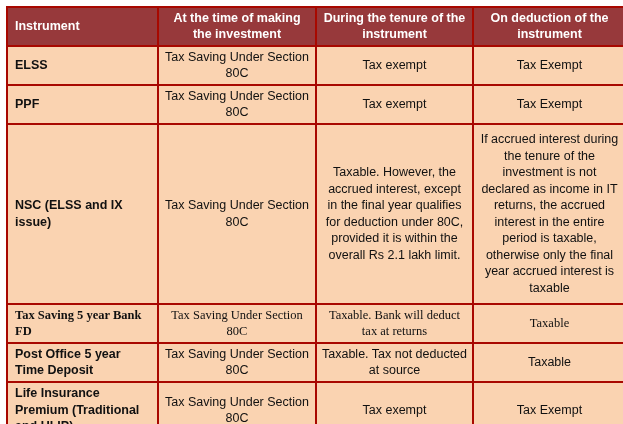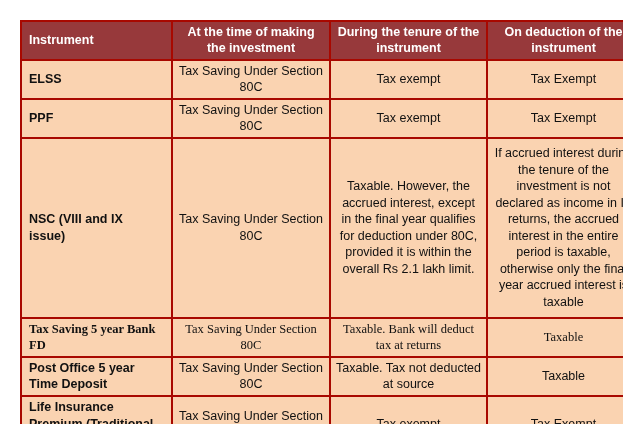--- a/index.html
+++ b/index.html
@@ -11,21 +11,21 @@
     --page-bg:#FFFFFF;
   }
   html,body{margin:0;padding:0;background:var(--page-bg);}
   body{
     width:623px;height:424px;overflow:hidden;
     font-family:"Liberation Sans", sans-serif;
   }
   .table-wrap{
     box-sizing:border-box;
     width:623px;height:424px;
-    padding:20px;
+    padding:6px;
   }
   table.tax-table{
     border-collapse:collapse;
     table-layout:fixed;
     width:619px;
     height:420px;
   }
   .tax-table th,.tax-table td{
     border:2px solid var(--border);
     box-sizing:border-box;
@@ -94,21 +94,21 @@
         <td>Tax exempt</td>
         <td>Tax Exempt</td>
       </tr>
       <tr>
         <td class="c1">PPF</td>
         <td>Tax Saving Under Section 80C</td>
         <td>Tax exempt</td>
         <td>Tax Exempt</td>
       </tr>
       <tr>
-        <td class="c1">NSC (VIII and IX issue)</td>
+        <td class="c1">NSC (ELSS and IX issue)</td>
         <td>Tax Saving Under Section 80C</td>
         <td>Taxable. However, the accrued interest, except in the final year qualifies for deduction under 80C, provided it is within the overall Rs 2.1 lakh limit.</td>
         <td>If accrued interest during the tenure of the investment is not declared as income in IT returns, the accrued interest in the entire period is taxable, otherwise only the final year accrued interest is taxable</td>
       </tr>
       <tr>
         <td class="c1">Tax Saving 5 year Bank FD</td>
         <td>Tax Saving Under Section 80C</td>
         <td>Taxable. Bank will deduct tax at returns</td>
         <td>Taxable</td>
       </tr>

